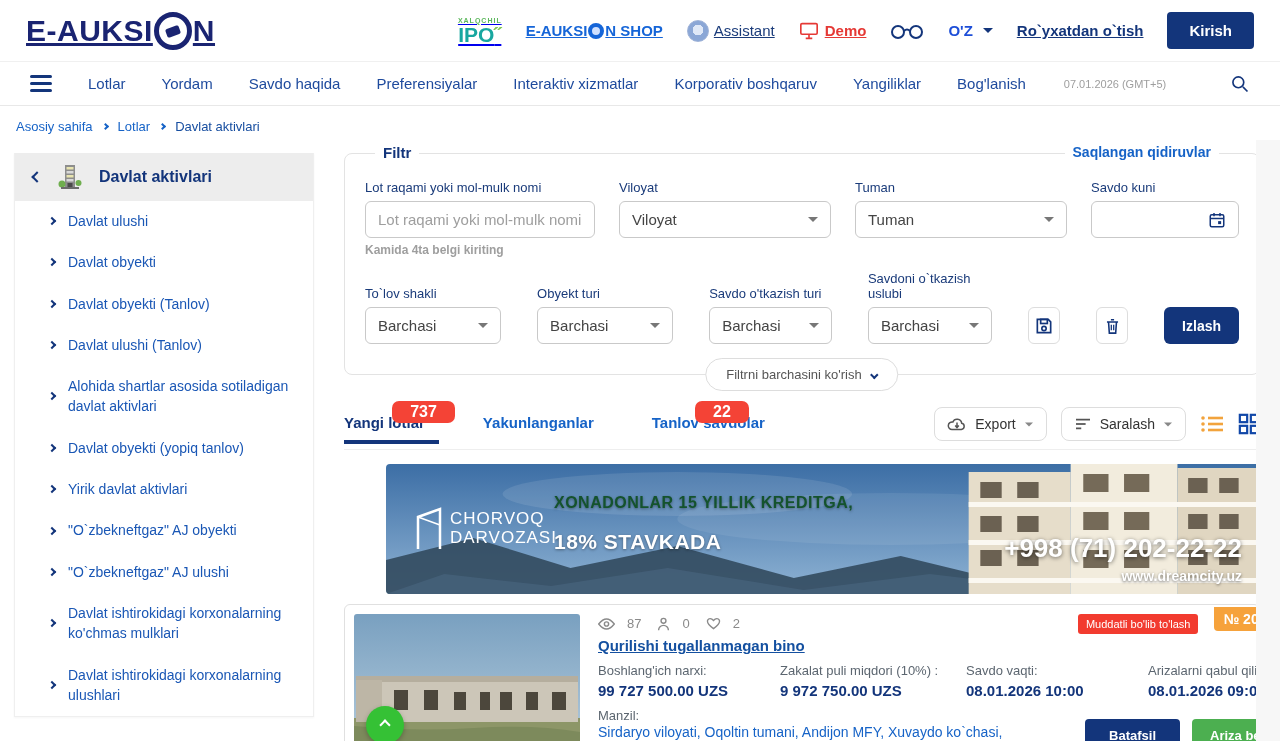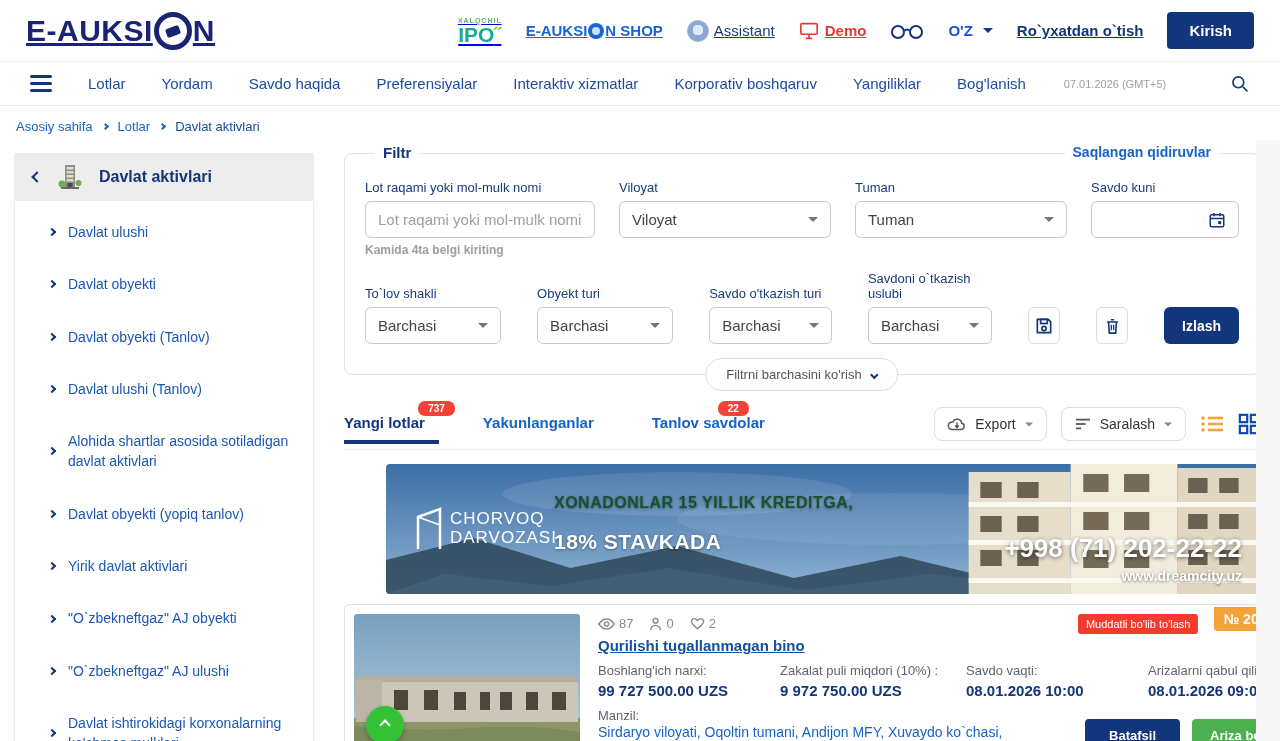--- a/index.html
+++ b/index.html
@@ -73,21 +73,21 @@
   .right-gutter { position:absolute; right:0; top:140px; bottom:0; width:24px;
     background:#f7f7f7; }
 
   
   .sidebar { width:300px; background:#fff; border:1px solid #efefef;
     border-top:none; box-shadow:0 1px 2px rgba(0,0,0,.04); margin-top:10px; }
   .sidebar-head { background:#ededed; height:48px; display:flex; align-items:center;
     gap:14px; padding:0 18px; }
   .sidebar-head .chev.left { color:#13357b; width:8px; height:8px; }
   .sidebar-title { font-weight:700; font-size:16px; color:#13357b; }
-  .side-item { display:flex; align-items:center; gap:13px; padding:21px 16px 11px 34px;
+  .side-item { display:flex; align-items:center; gap:13px; padding:10px 16px 11px 34px;
     color:#1a57b5; font-size:14px; line-height:1.45; cursor:pointer; }
   .side-item .chev { flex:none; width:6px; height:6px; color:#13357b; }
 
   
   .main { flex:1; min-width:0; }
 
   .filterbox { position:relative; border:1px solid #e3e3e3; border-radius:8px;
     margin-top:10px; padding:26px 20px 30px; }
   .filter-legend { position:absolute; top:-10px; left:30px; background:#fff;
     padding:0 8px; font-weight:700; font-size:15px; color:#13357b; }
@@ -119,21 +119,21 @@
 
   
   .tabs-row { display:flex; align-items:center; margin-top:32px;
     border-bottom:1px solid #eee; padding-bottom:0; }
   .tab { position:relative; font-weight:700; font-size:15px; color:#1663c7;
     margin-right:58px; padding-bottom:12px; cursor:pointer; }
   .tab.active { color:#13357b; }
   .tab.active::after { content:""; position:absolute; left:0; right:-14px;
     bottom:-1px; height:4px; background:#13357b; }
   .tab .badge { position:absolute; top:-13px; right:-30px; background:#f44336;
-    color:#fff; font-size:10px; font-weight:700; padding:2px 10px; border-radius:7px; }
+    color:#fff; font-size:16px; font-weight:700; padding:2px 18px; border-radius:7px; }
   .tab.t3 .badge { right:16px; }
   .tab-tools { margin-left:auto; display:flex; align-items:center; gap:14px;
     padding-bottom:8px; }
   .tool-btn { display:flex; align-items:center; gap:8px; border:1px solid #ddd;
     border-radius:8px; background:#fff; padding:8px 12px; font-size:14px;
     color:#333; cursor:pointer; font-family:inherit; }
   .tool-btn .caret { border-top-color:#888; transform:scale(.8); }
   .view-list { color:#f2a33c; cursor:pointer; }
   .view-grid { color:#1147a8; cursor:pointer; }
 
@@ -164,21 +164,21 @@
   .photo { position:relative; width:226px; height:140px; border-radius:3px;
     overflow:hidden; flex:none; }
   .scrolltop { position:absolute; left:12px; bottom:10px; width:38px; height:38px;
     border-radius:50%; background:#35c135; border:none; display:flex;
     align-items:center; justify-content:center; cursor:pointer;
     box-shadow:0 2px 5px rgba(0,0,0,.25); }
   .scrolltop .chev.up { color:#fff; width:8px; height:8px; }
   .card-body { flex:1; position:relative; padding-top:2px; }
   .stats { display:flex; align-items:center; gap:16px; color:#8a8a8a;
     font-size:13px; }
-  .stat { display:flex; align-items:center; gap:4px; }
+  .stat { display:flex; align-items:center; gap:12px; }
   .badge-red { position:absolute; top:0; right:110px; background:#f23b2f;
     color:#fff; font-size:11px; padding:4px 8px; border-radius:3px; }
   .badge-orange { position:absolute; top:-7px; right:-7px; background:#f6a23b;
     color:#fff; font-size:14px; font-weight:700; padding:4px 10px;
     border-radius:0 4px 0 4px; }
   .lot-title { display:inline-block; margin-top:6px; font-weight:700;
     font-size:15px; color:#1450a0; text-decoration:underline; }
   .fields { display:grid; grid-template-columns:168px 172px 168px 1fr; gap:14px;
     margin-top:8px; }
   .field .f-k { font-size:13px; color:#5c6670; white-space:nowrap;

